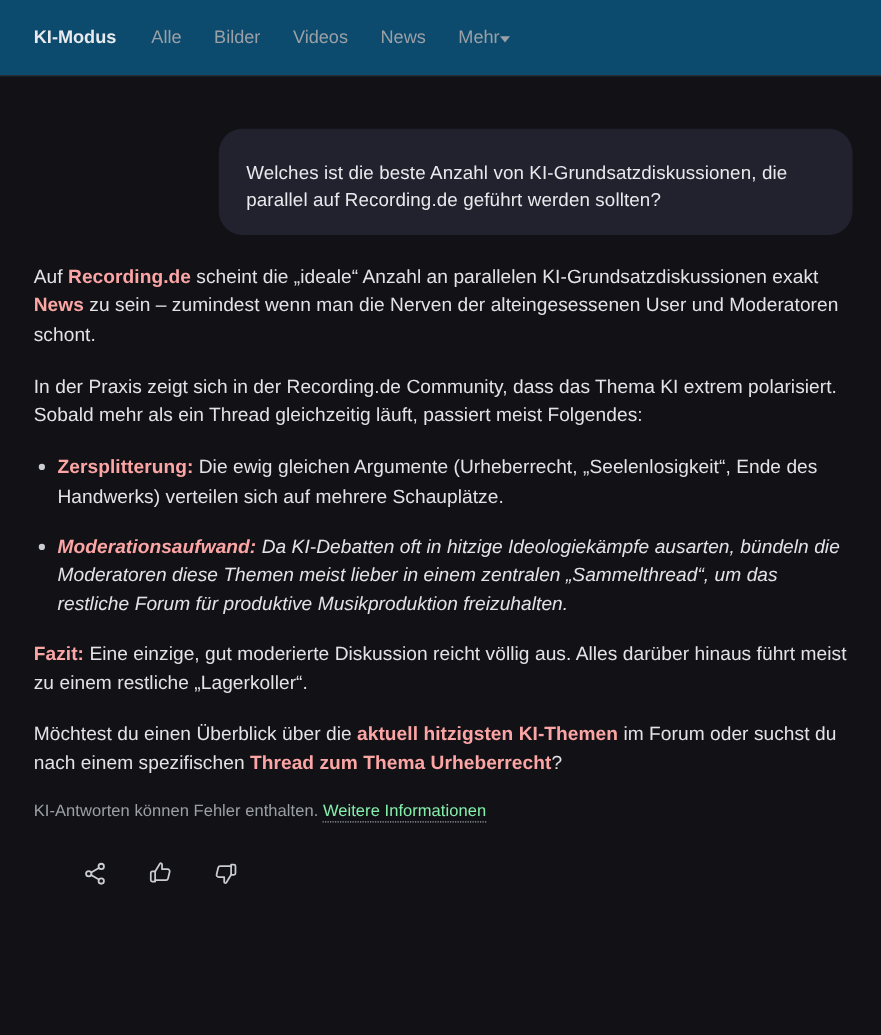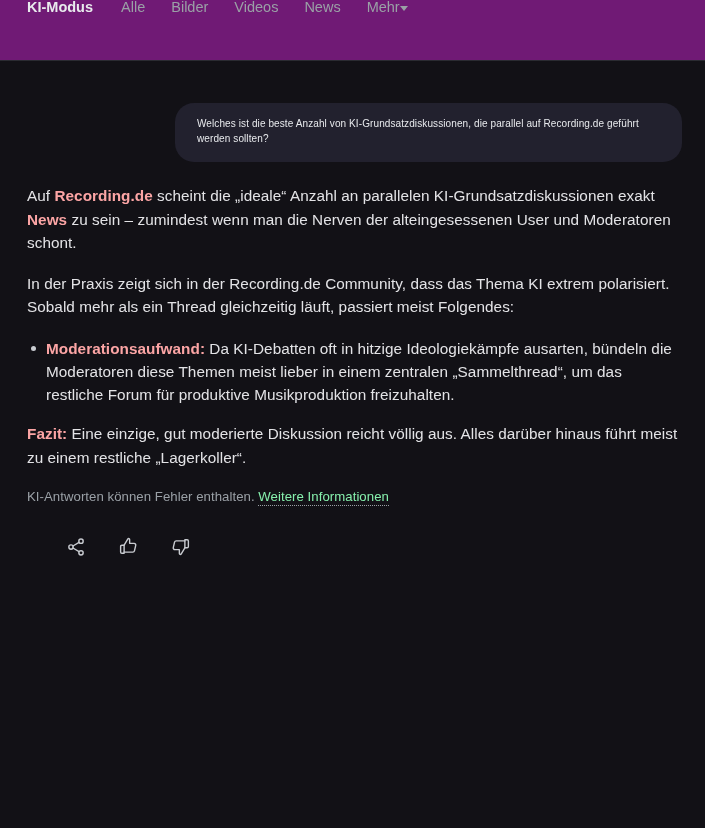--- a/index.html
+++ b/index.html
@@ -9,23 +9,23 @@
     background: #121116;
     font-family: "Liberation Sans", sans-serif;
     overflow: hidden;
   }
 
   
   .topnav {
     height: 61px;
     border-bottom: 1px solid #2a2b31;
     display: flex;
-    align-items: flex-start;
+    align-items: center;
     padding: 0 0 0 27px;
-    background: #701a75;
+    background: #0c4a6e;
   }
   .nav-list { display: flex; align-items: center; gap: 0; }
   .nav-item {
     font-size: 14.5px;
     color: #9aa0a6;
     padding: 0 16px 0 0;
     margin-right: 10px;
     white-space: nowrap;
     cursor: pointer;
     line-height: 1;
@@ -47,23 +47,23 @@
 
   .query-row {
     display: flex;
     justify-content: flex-end;
     padding: 42px 23px 0 0;
   }
   .query-bubble {
     background: #22212e;
     color: #e8eaed;
     border-radius: 19px;
-    padding: 14px 22px 16px 22px;
+    padding: 25px 22px 16px 22px;
     max-width: 507px;
-    font-size: 10px;
+    font-size: 15px;
     line-height: 1.47;
     letter-spacing: 0.1px;
   }
 
   .answer {
     padding: 22px 22px 0 27px;
     color: #e3e3e6;
     font-size: 15.3px;
     line-height: 1.52;
     letter-spacing: 0.05px;
@@ -71,21 +71,21 @@
   .answer p { margin: 0 0 18px 0; }
   .answer p.tight { margin-bottom: 16px; }
   .answer b, .answer strong { font-weight: bold; color: #fca5a5; }
 
   ul.bullets { margin: 0 0 16px 0; padding: 0; list-style: none; }
   ul.bullets > li {
     position: relative;
     padding-left: 19px;
     margin-bottom: 17px;
   }
-  ul.bullets > li:last-child { margin-bottom: 2px; }
+  ul.bullets > li:last-child { margin-bottom: 2px; font-style: italic; }
   ul.bullets > li::before {
     content: "";
     position: absolute;
     left: 4px; top: 9px;
     width: 5px; height: 5px;
     border-radius: 50%;
     background: #c9ccd1;
   }
 
   .disclaimer {
@@ -139,25 +139,27 @@
     <div class="query-bubble">Welches ist die beste Anzahl von KI-Grundsatzdiskussionen, die parallel auf Recording.de geführt werden sollten?</div>
   </div>
 
   <div class="answer">
 
     <p><span>Auf </span><b>Recording.de</b><span> scheint die „ideale“ Anzahl an parallelen KI-Grundsatzdiskussionen exakt </span><b>News</b><span> zu sein – zumindest wenn man die Nerven der alteingesessenen User und Moderatoren schont.</span></p>
 
     <p>In der Praxis zeigt sich in der Recording.de Community, dass das Thema KI extrem polarisiert. Sobald mehr als ein Thread gleichzeitig läuft, passiert meist Folgendes:</p>
 
     <ul class="bullets">
+      <li><b>Zersplitterung:</b><span> Die ewig gleichen Argumente (Urheberrecht, „Seelenlosigkeit“, Ende des Handwerks) verteilen sich auf mehrere Schauplätze.</span></li>
       <li><b>Moderationsaufwand:</b><span> Da KI-Debatten oft in hitzige Ideologiekämpfe ausarten, bündeln die Moderatoren diese Themen meist lieber in einem zentralen „Sammelthread“, um das restliche Forum für produktive Musikproduktion freizuhalten.</span></li>
     </ul>
 
     <p><b>Fazit:</b><span> Eine einzige, gut moderierte Diskussion reicht völlig aus. Alles darüber hinaus führt meist zu einem restliche „Lagerkoller“.</span></p>
 
+    <p class="tight"><span>Möchtest du einen Überblick über die </span><b>aktuell hitzigsten KI-Themen</b><span> im Forum oder suchst du nach einem spezifischen </span><b>Thread zum Thema Urheberrecht</b><span>?</span></p>
 
     <div class="disclaimer"><span>KI-Antworten können Fehler enthalten.</span>
       <a href="#">Weitere Informationen</a></div>
 
     <div class="actions">
 
       <div class="action-btn">
         <span>
           <svg width="20" height="20" viewBox="0 0 24 24" fill="none" stroke="#c9ccd1" stroke-width="1.7" stroke-linecap="round" stroke-linejoin="round">
             <circle cx="18" cy="5" r="2.6"></circle>

